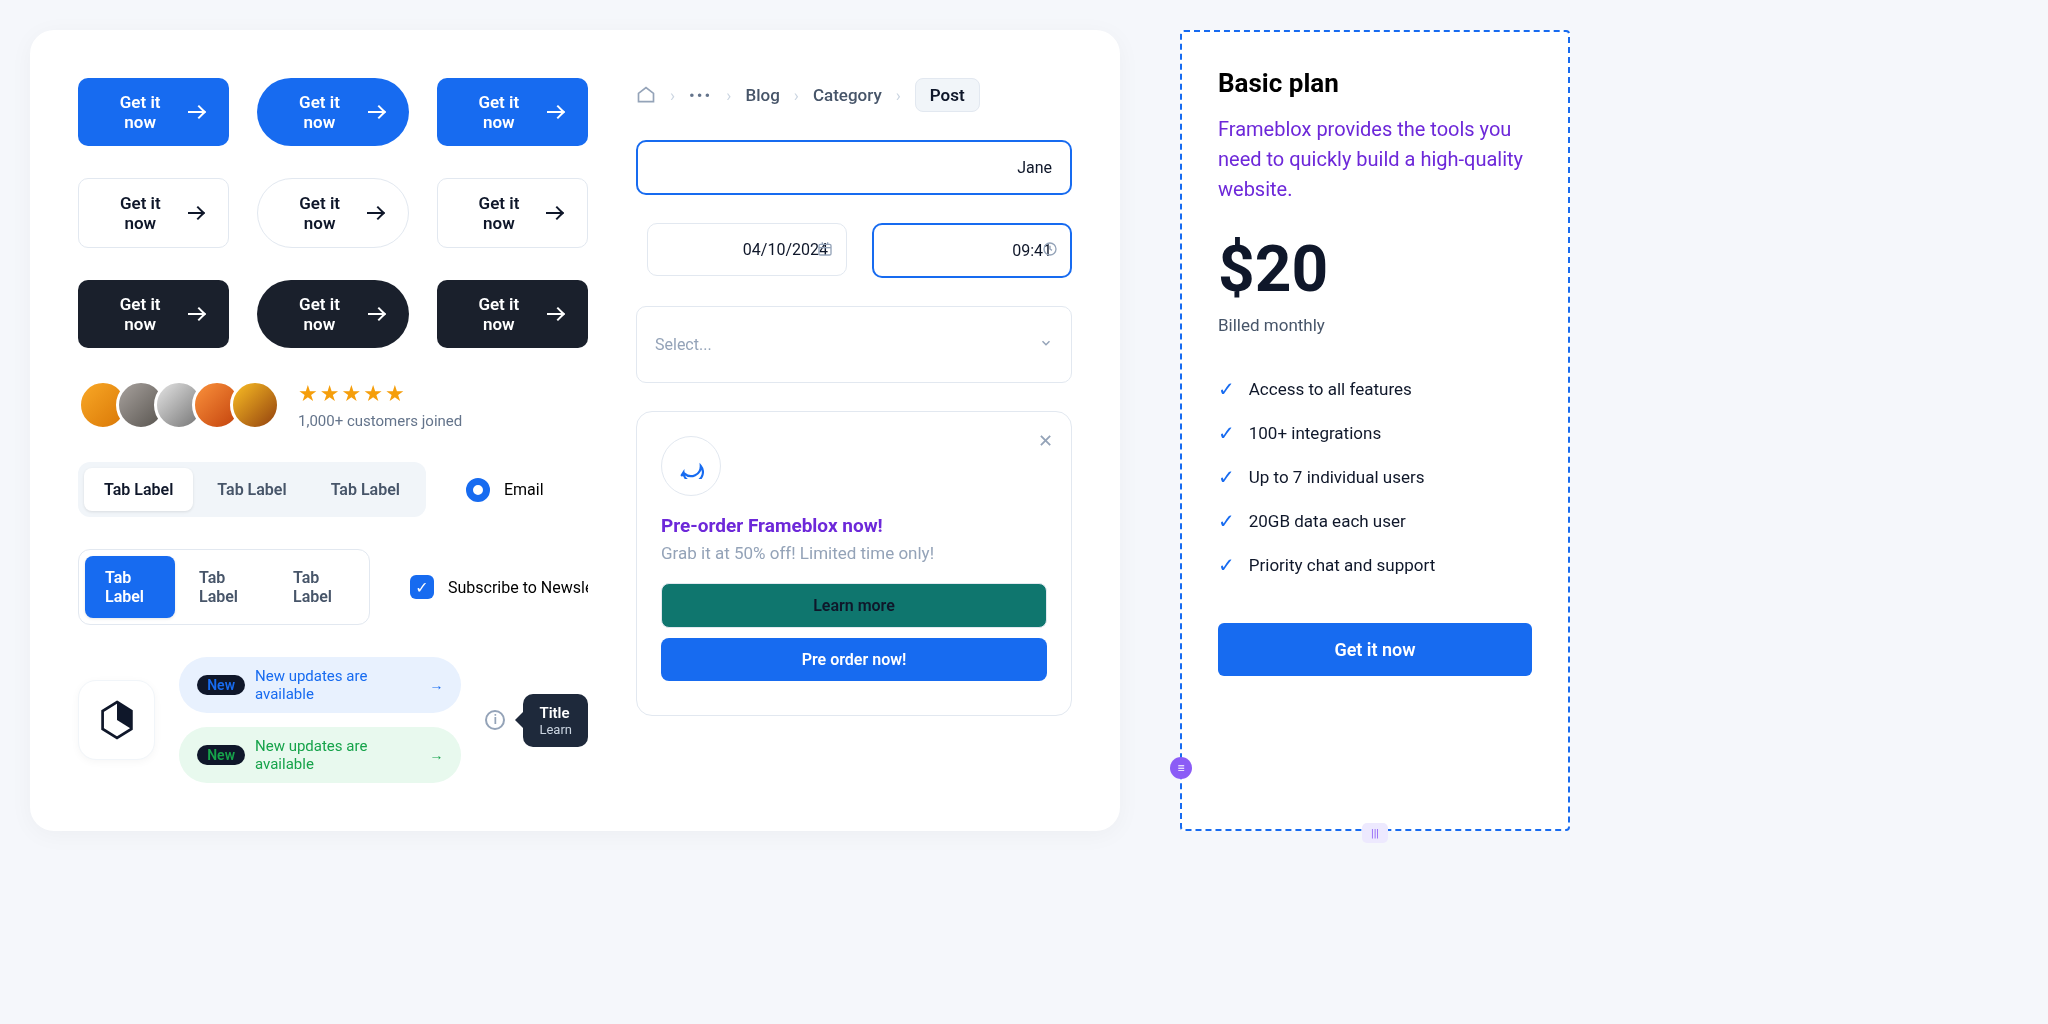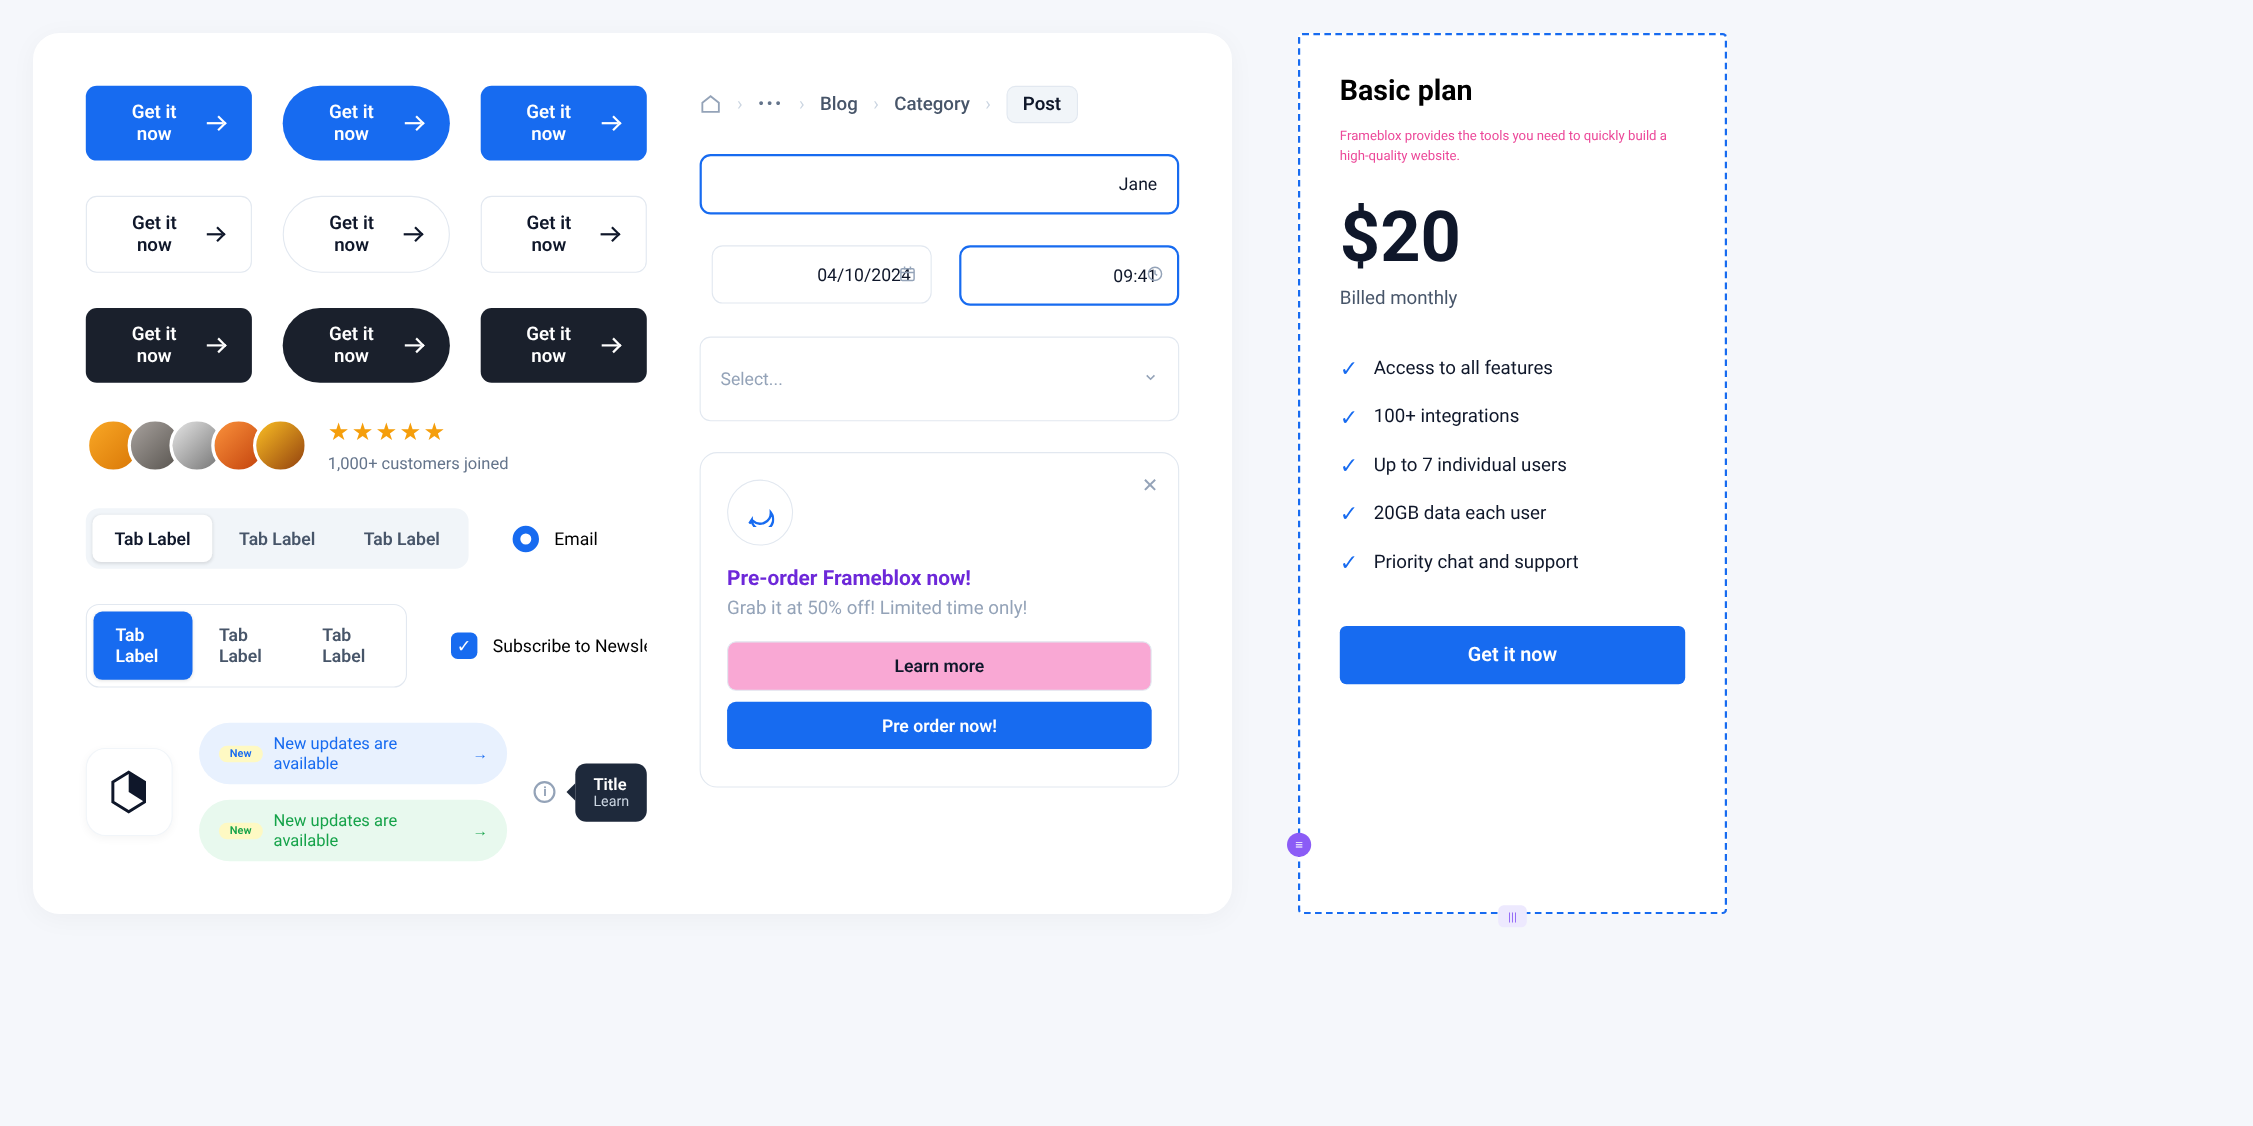--- a/index.html
+++ b/index.html
@@ -57,43 +57,43 @@
 .radio { width: 24px; height: 24px; border-radius: 50%; border: 7px solid #176bf0; background: #fff; }
 .checkbox-row { display: flex; align-items: center; gap: 14px; }
 .checkbox { width: 24px; height: 24px; border-radius: 6px; background: #176bf0; display: flex; align-items: center; justify-content: center; color: #fff; font-size: 16px; }
 
 .logo-tile { width: 80px; height: 80px; background: #fff; border: 1px solid #f1f5f9; border-radius: 18px; display: flex; align-items: center; justify-content: center; box-shadow: 0 2px 8px rgba(0,0,0,0.04); }
 .hexagon { width: 36px; height: 40px; position: relative; }
 
 .pill-btn { display: inline-flex; align-items: center; gap: 10px; padding: 10px 18px; border-radius: 999px; font-size: 15px; cursor: pointer; }
 .pill-btn.blue { background: #e8f1fe; color: #176bf0; }
 .pill-btn.green { background: #e8f9ee; color: #16a34a; }
-.pill-badge { background: #fef9c3; padding: 2px 10px; border-radius: 999px; font-size: 10px; font-weight: 600; text-align: center; }
+.pill-badge { background: #0f172a; padding: 2px 10px; border-radius: 999px; font-size: 14px; font-weight: 600; text-align: center; }
 .pill-btn.blue .pill-badge { color: #176bf0; }
 .pill-btn.green .pill-badge { color: #16a34a; }
 .pill-arrow { font-size: 14px; }
 
 .info-icon { width: 20px; height: 20px; border: 2px solid #94a3b8; border-radius: 50%; display: flex; align-items: center; justify-content: center; color: #94a3b8; font-size: 12px; font-weight: 700; }
 .tooltip { background: #1e293b; color: #fff; padding: 10px 16px; border-radius: 10px; position: relative; }
 .tooltip::before { content: ''; position: absolute; left: -8px; top: 50%; transform: translateY(-50%); border: 8px solid transparent; border-right-color: #1e293b; border-left: none; }
 .tooltip-title { font-size: 15px; font-weight: 600; }
 .tooltip-body { font-size: 13px; color: #cbd5e1; }
 
 .card { border: 1px solid #e2e8f0; border-radius: 16px; padding: 24px; position: relative; }
 .card .close { position: absolute; top: 18px; right: 18px; color: #94a3b8; cursor: pointer; font-size: 18px; }
 .card-icon { width: 60px; height: 60px; border: 1px solid #e2e8f0; border-radius: 50%; display: flex; align-items: center; justify-content: center; margin-bottom: 18px; color: #176bf0; }
 .card-title { font-size: 19px; font-weight: 700; color: #6d28d9; margin-bottom: 6px; }
 .card-sub { font-size: 17px; color: #94a3b8; margin-bottom: 20px; }
 .card-btn { width: 100%; padding: 12px; border-radius: 8px; font-size: 16px; font-weight: 600; cursor: pointer; margin-bottom: 10px; }
-.card-btn.outline { background: #f9a8d4; border: 1px solid #e2e8f0; color: #0f172a; }
+.card-btn.outline { background: #0f766e; border: 1px solid #e2e8f0; color: #0f172a; }
 .card-btn.primary { background: #176bf0; border: none; color: #fff; }
 
 .pricing { border: 2px dashed #176bf0; border-radius: 4px; padding: 36px; width: 390px; background: #fff; position: relative; }
 .pricing h2 { font-size: 26px; font-weight: 700; margin-bottom: 16px; }
-.pricing-desc { color: #ec4899; font-size: 12px; margin-bottom: 28px; line-height: 1.5; }
+.pricing-desc { color: #6d28d9; font-size: 20px; margin-bottom: 28px; line-height: 1.5; }
 .price { font-size: 64px; font-weight: 700; color: #0f172a; margin-bottom: 8px; }
 .billed { color: #475569; font-size: 17px; margin-bottom: 32px; }
 .feature-list { list-style: none; margin-bottom: 36px; }
 .feature-list li { display: flex; align-items: center; gap: 14px; padding: 10px 0; font-size: 17px; color: #0f172a; }
 .check { color: #176bf0; font-size: 20px; flex-shrink: 0; }
 .pricing-btn { width: 100%; padding: 16px; background: #176bf0; color: #fff; border: none; border-radius: 6px; font-size: 18px; font-weight: 600; cursor: pointer; }
 .framer-badge { position: absolute; left: -12px; bottom: 50px; width: 22px; height: 22px; background: #8b5cf6; border-radius: 50%; display: flex; align-items: center; justify-content: center; color: #fff; font-size: 12px; }
 .grid-badge { position: absolute; bottom: -14px; left: 50%; transform: translateX(-50%); width: 26px; height: 20px; background: #ede9fe; border-radius: 5px; display: flex; align-items: center; justify-content: center; color: #8b5cf6; font-size: 11px; }
 
 .bottom-row { display: flex; align-items: center; gap: 24px; }

